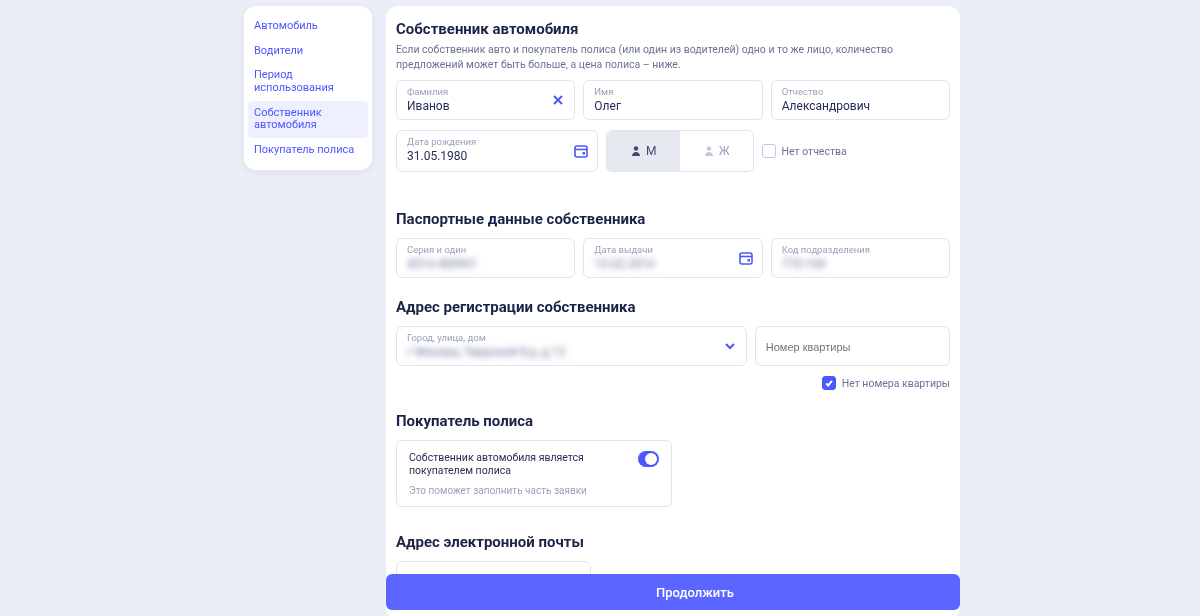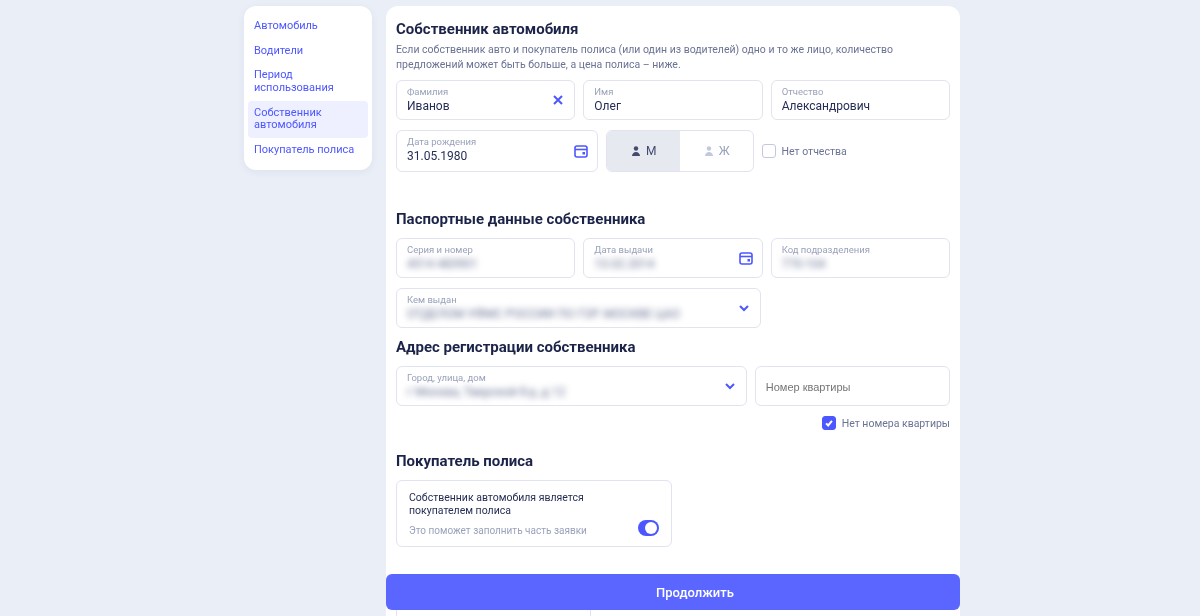--- a/index.html
+++ b/index.html
@@ -113,21 +113,21 @@
 }
 .checkbox-box.checked {
   background: #4d57ff; border-color: #4d57ff;
 }
 .checkbox-box.checked svg { width: 10px; height: 10px; }
 .checkbox-box.checked path { stroke: #fff; stroke-width: 2.4; fill: none; }
 
 .check-right { display: flex; justify-content: flex-end; margin: 4px 0 0 0; }
 .toggle-card {
   border: 1px solid #e1e4ee; border-radius: 6px;
-  padding: 10px 12px; display: flex; align-items: flex-end; justify-content: space-between;
+  padding: 10px 12px; display: flex; align-items: flex-start; justify-content: space-between;
   width: 276px;
 }
 .toggle-text { font-size: 10.5px; color: #262d56; }
 .toggle-sub { font-size: 10px; color: #9aa2bb; margin-top: 8px; }
 .switch {
   width: 26px; height: 16px; background: #4d57ff;
   border-radius: 10px; position: relative; cursor: pointer;
 }
 .switch-knob {
   position: absolute; right: 2px; top: 2px;
@@ -224,49 +224,40 @@
           <span>Нет отчества</span>
         </label>
       </div>
     </div>
 
     <div class="spacer"></div>
     <h2 class="section-title" style="margin-top:22px">Паспортные данные собственника</h2>
     <div class="spacer"></div>
     <div class="row">
       <div class="field">
-        <div class="field-label">Серия и номер</div>
+        <div class="field-label">Серия и один</div>
         <div class="field-value blur">4514 483901</div>
       </div>
       <div class="field">
         <div class="field-label">Дата выдачи</div>
         <div class="field-value blur">13.02.2014</div>
         <span class="right-icon icon-cal">
           <svg viewBox="0 0 16 16">
                 <rect x="2" y="3" width="12" height="11" rx="2"></rect>
                 <line x1="2" y1="6.5" x2="14" y2="6.5"></line>
                 <rect class="dot" x="9.5" y="9" width="2.5" height="2.5"></rect>
               </svg>
         </span>
       </div>
       <div class="field">
         <div class="field-label">Код подразделения</div>
         <div class="field-value blur">770-104</div>
       </div>
     </div>
     <div class="row">
-      <div class="field" style="flex:0.655">
-        <div class="field-label">Кем выдан</div>
-        <div class="field-value blur">ОТДЕЛОМ УФМС РОССИИ ПО ГОР. МОСКВЕ ЦАО</div>
-        <span class="right-icon icon-chev">
-          <svg viewBox="0 0 16 16">
-                <path d="M4 6 L8 10 L12 6"></path>
-              </svg>
-        </span>
-      </div>
       <div style="flex:0.345"></div>
     </div>
 
     <h2 class="section-title" style="">Адрес регистрации собственника</h2>
     <div class="spacer"></div>
     <div class="row">
       <div class="field" style="flex:0.655">
         <div class="field-label">Город, улица, дом</div>
         <div class="field-value blur">г Москва, Тверской б-р, д 12</div>
         <span class="right-icon icon-chev">

